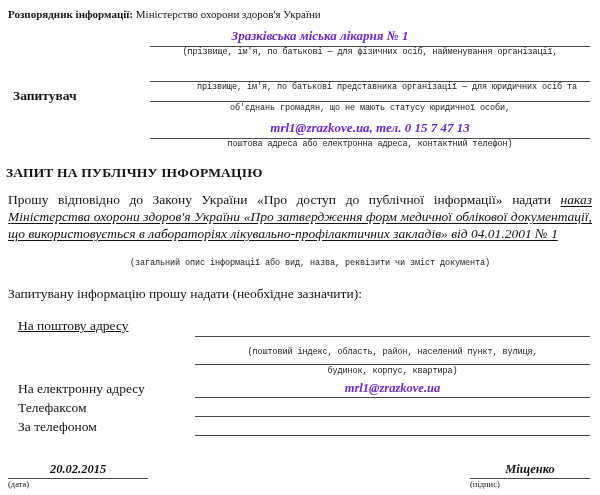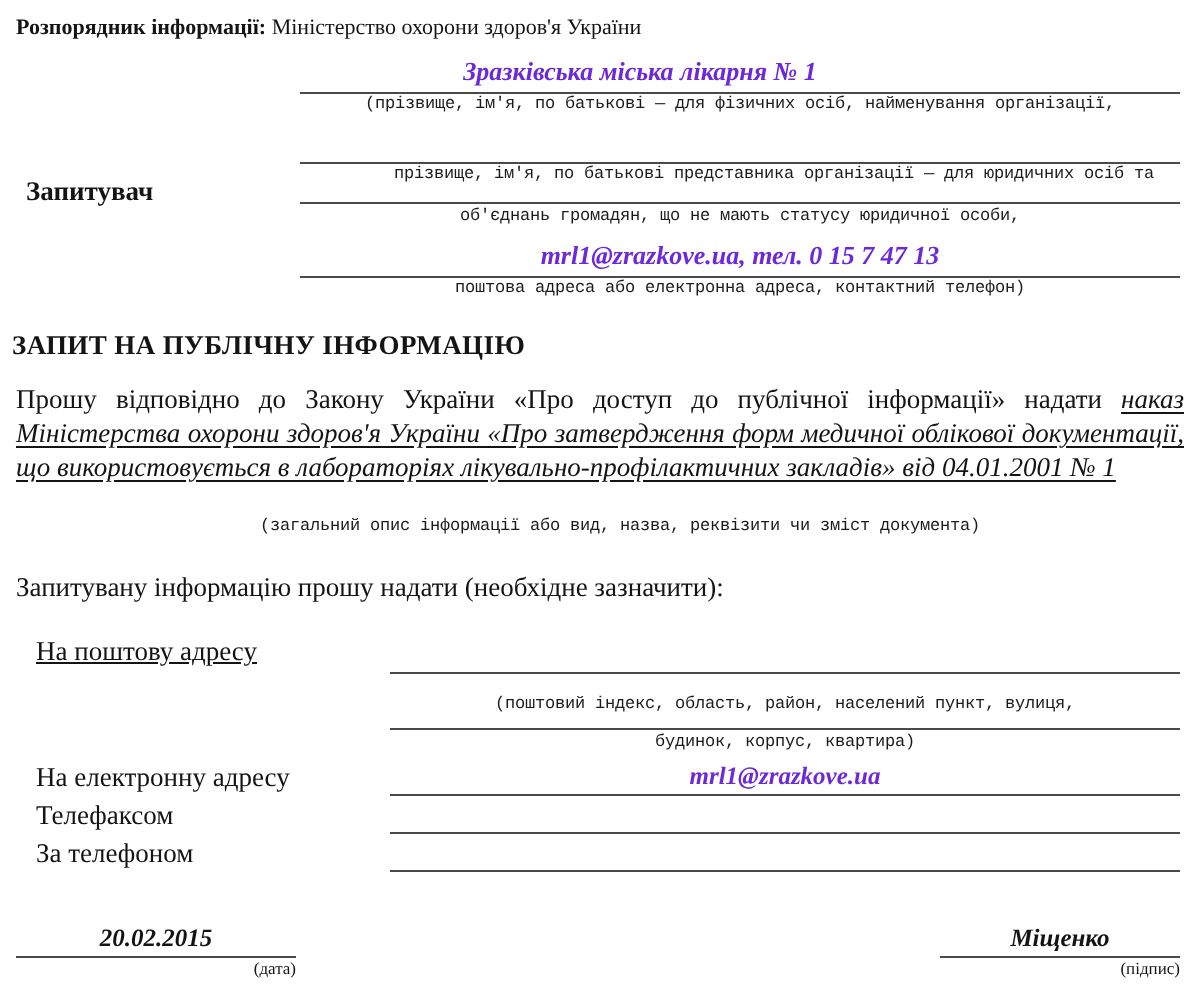--- a/index.html
+++ b/index.html
@@ -105,21 +105,21 @@
     position: absolute;
     font-style: italic;
     font-weight: bold;
     font-size: 12.5px;
     text-align: center;
     white-space: nowrap;
   }
   .foot-cap {
     position: absolute;
     font-size: 8.5px;
-    text-align: right;
+    text-align: left;
     white-space: nowrap;
   }
 </style>
 </head>
 <body>
 
 <div class="page">
 
   <div class="abs" id="header-line">
     <span id="header-label">Розпорядник інформації:</span>

